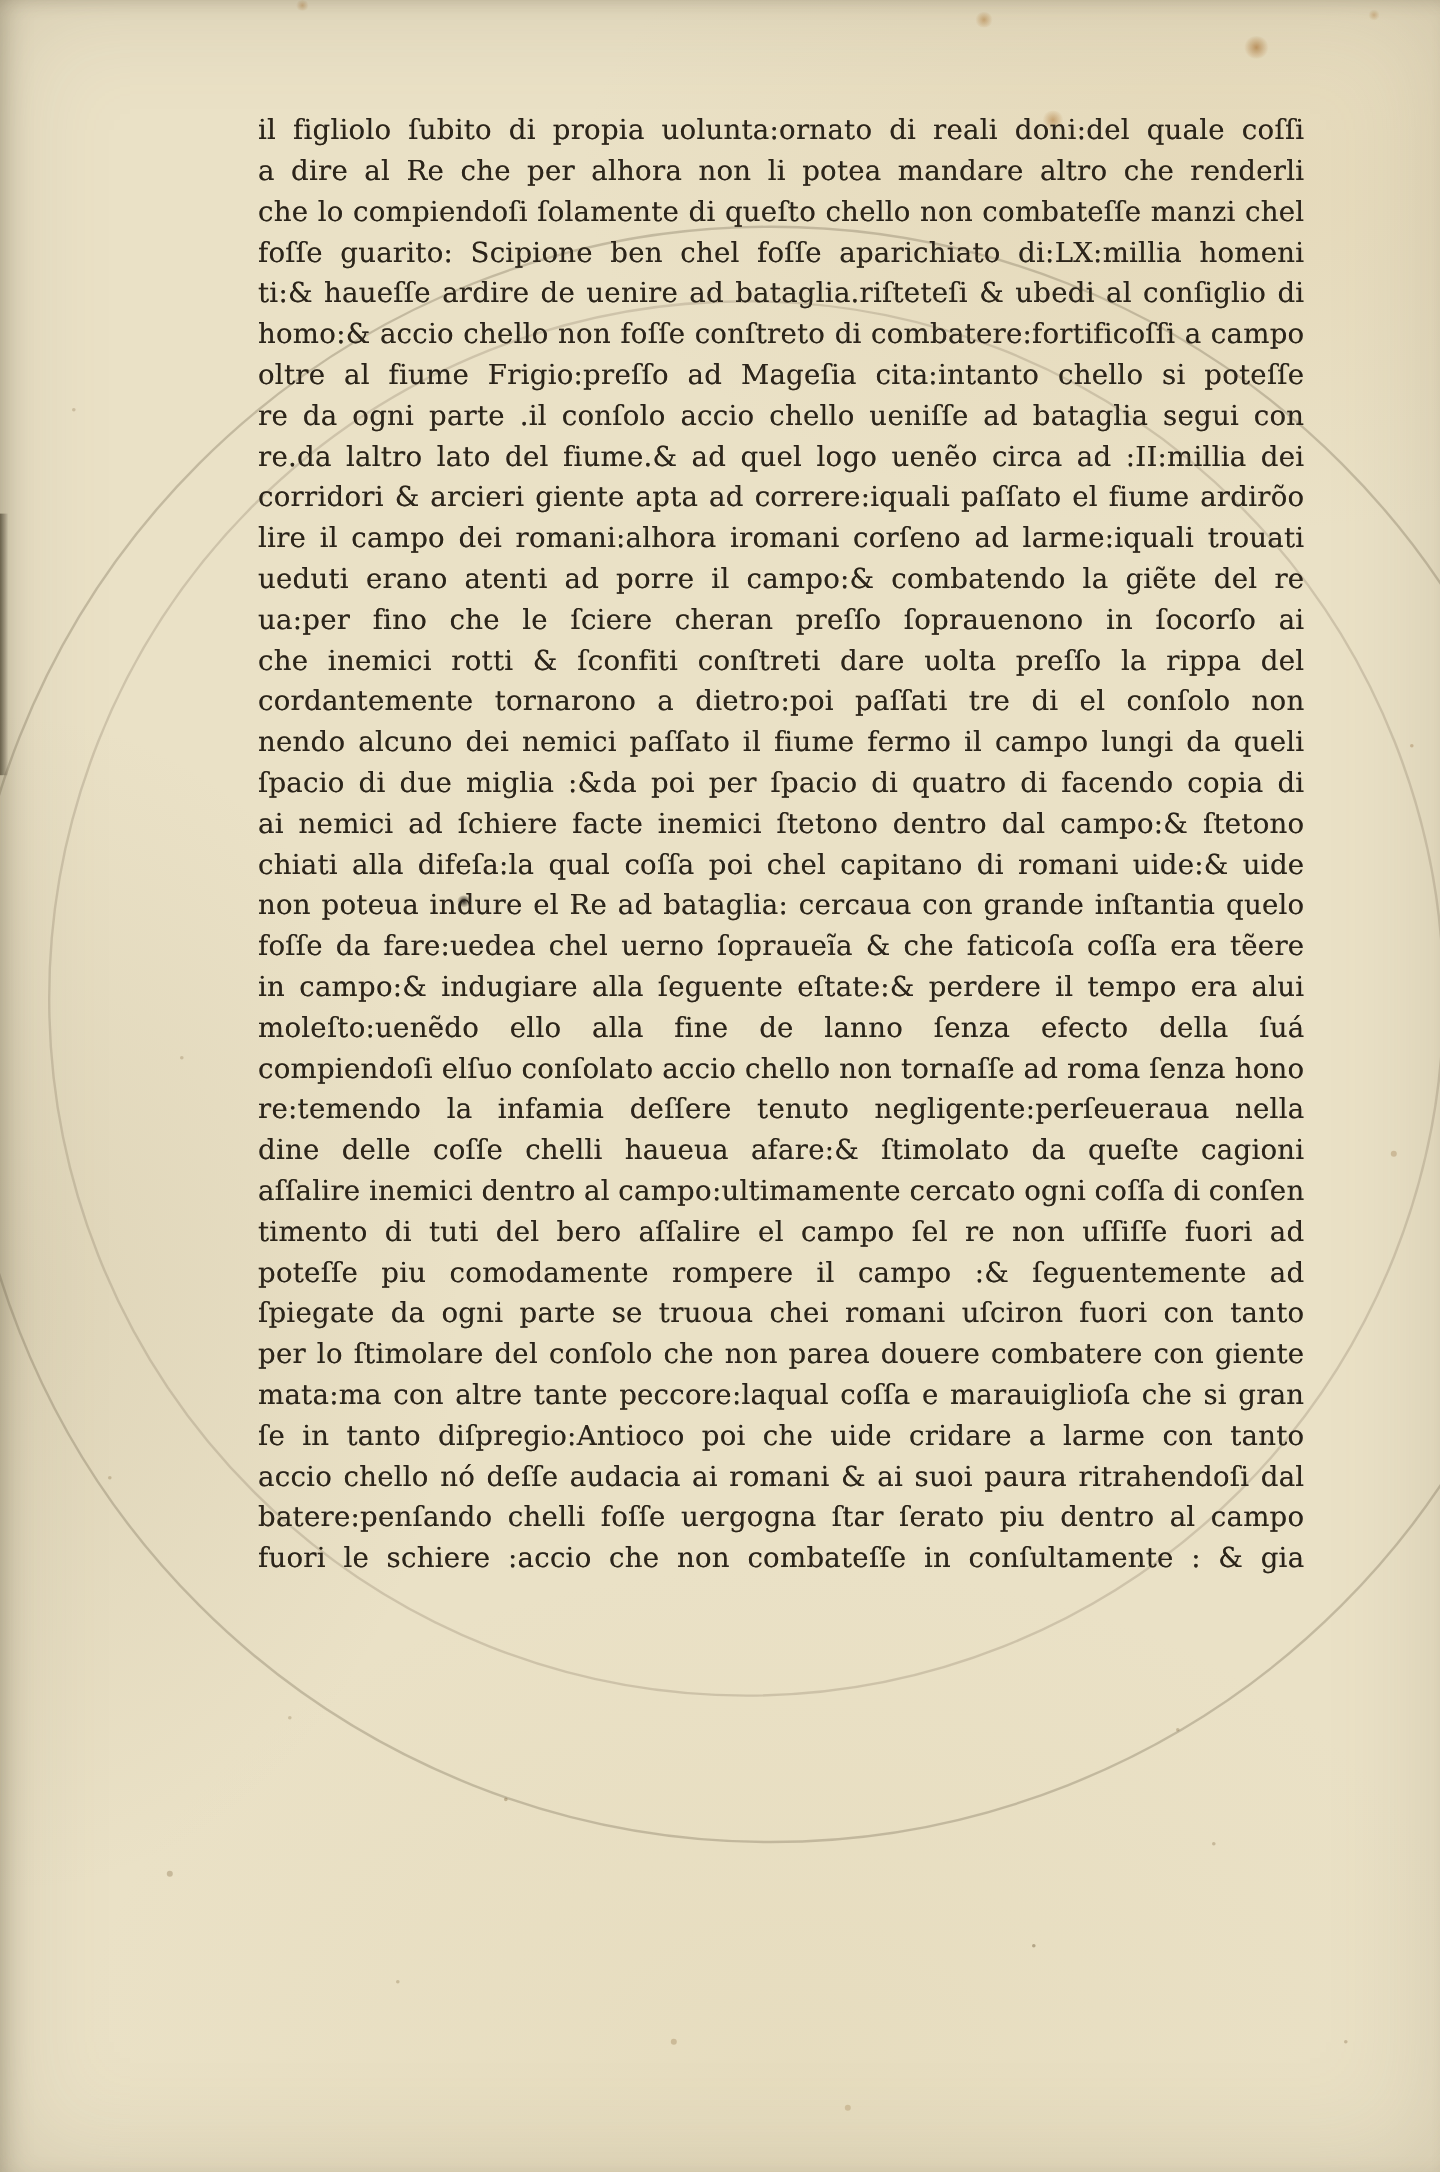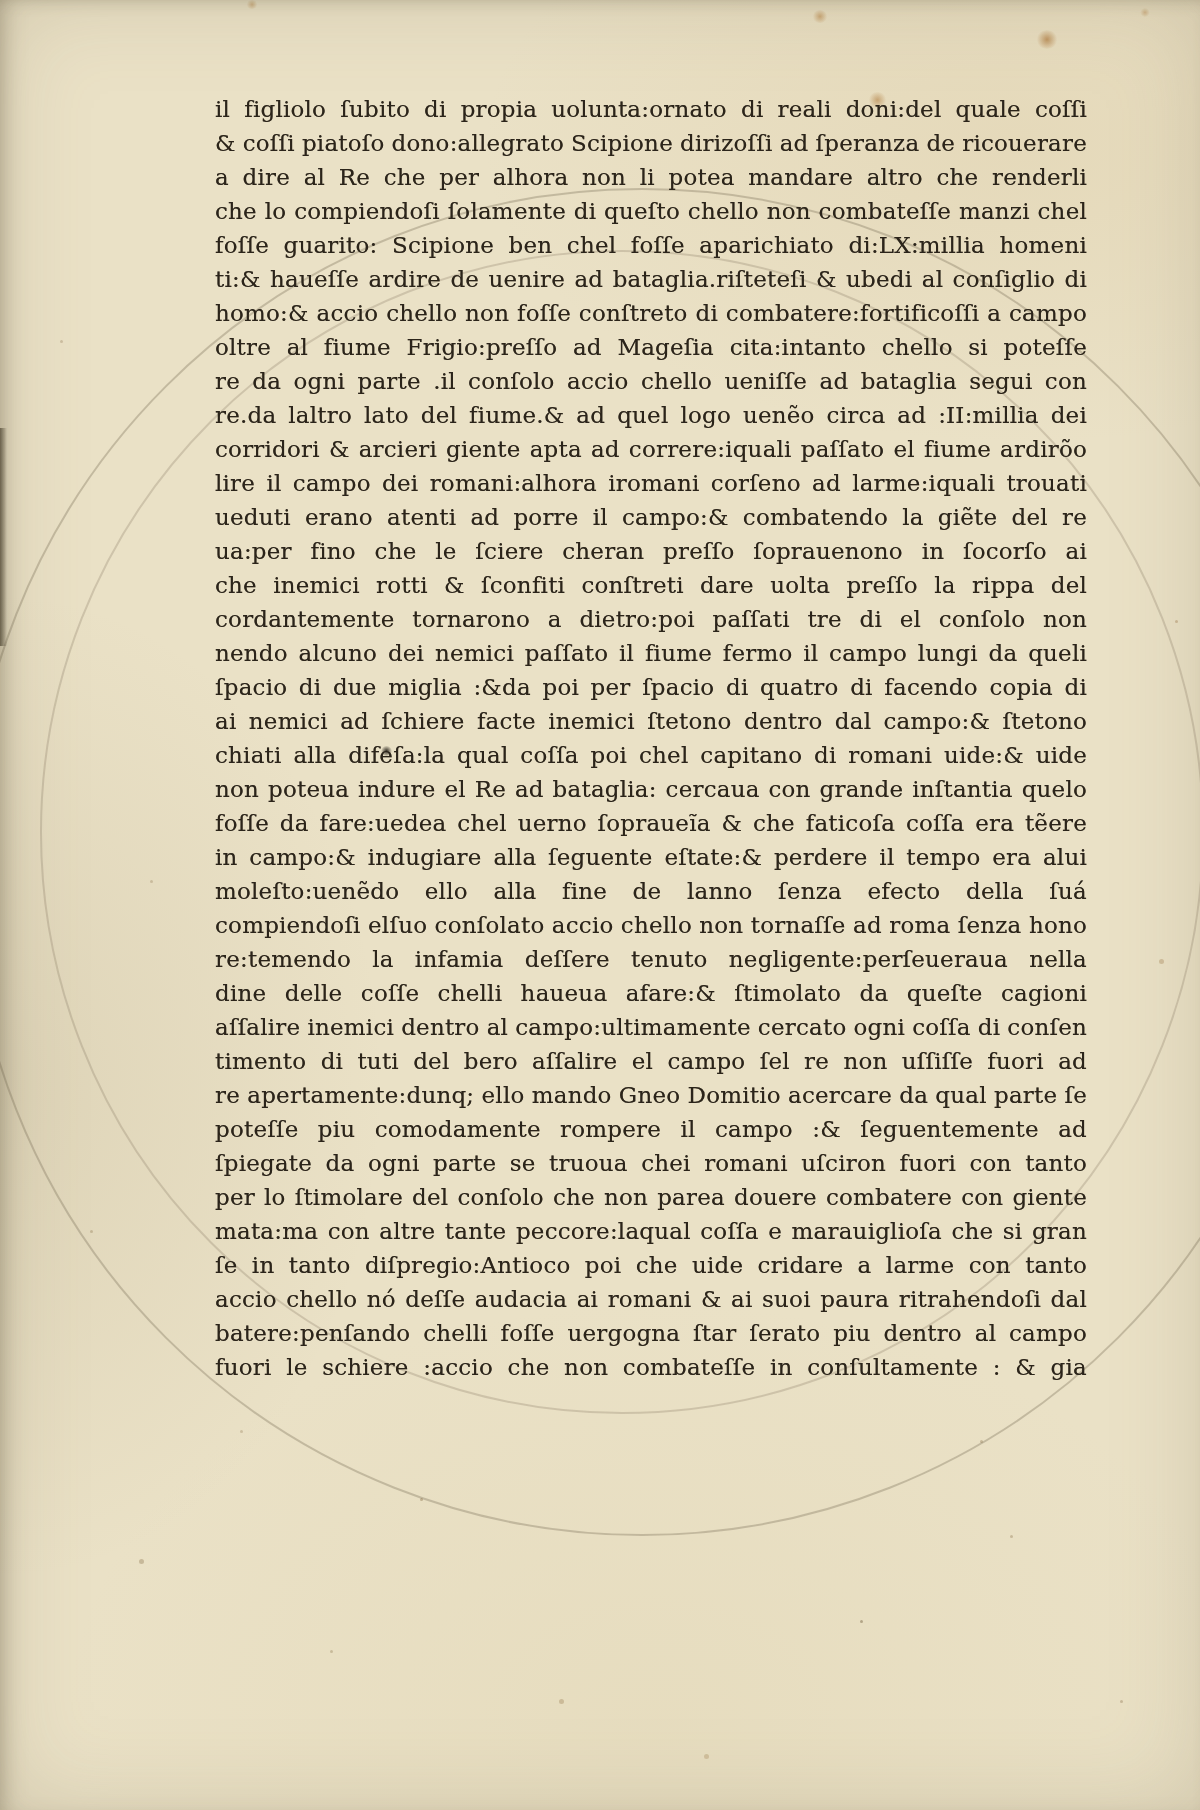--- a/index.html
+++ b/index.html
@@ -82,21 +82,20 @@
   <div class="edge-shadow"></div>
   <div class="fox fox1"></div>
   <div class="fox fox2"></div>
   <div class="fox fox3"></div>
   <div class="fox fox4"></div>
   <div class="fox fox5"></div>
   <div class="inkblot"></div>
   <div class="speckles"></div>
   <div class="text-block">
       <div class="line">il figliolo ſubito di propia uolunta:ornato di reali doni:del quale coſſi libero</div>
-      <div class="line">&amp; coſſi piatoſo dono:allegrato Scipione  dirizoſſi ad ſperanza de ricouerare</div>
       <div class="line">a dire al Re  che per alhora non li potea mandare altro che renderli gratie:&amp;</div>
       <div class="line">che lo compiendoſi ſolamente di queſto chello non  combateſſe manzi  chel</div>
       <div class="line">foſſe guarito: Scipione ben chel foſſe aparichiato di:LX:millia homeni arma</div>
       <div class="line">ti:&amp; haueſſe ardire de uenire ad bataglia.riſteteſi &amp; ubedi al conſiglio di tãto</div>
       <div class="line">homo:&amp; accio chello non foſſe conſtreto di combatere:fortificoſſi a campo</div>
       <div class="line">oltre al fiume Frigio:preſſo ad Mageſia cita:intanto chello si poteſſe difende</div>
       <div class="line">re da ogni parte .il conſolo accio chello ueniſſe ad bataglia segui con maraui´</div>
       <div class="line">re.da laltro lato del fiume.&amp; ad quel logo uenẽo circa ad :II:millia dei nemici</div>
       <div class="line">corridori &amp; arcieri giente apta ad correre:iquali paſſato el  fiume ardirõo aſſa</div>
       <div class="line">lire il campo dei romani:alhora iromani corſeno ad larme:iquali trouati ſpro</div>
@@ -110,21 +109,20 @@
       <div class="line">chiati alla difeſa:la qual coſſa poi chel capitano di romani uide:&amp;  uide chelo</div>
       <div class="line">non poteua indure el Re ad bataglia: cercaua con grande inſtantia quelo che</div>
       <div class="line">foſſe da fare:uedea chel uerno ſopraueĩa &amp; che faticoſa coſſa era tẽere lhoſte</div>
       <div class="line">in campo:&amp; indugiare alla  ſeguente eſtate:&amp;  perdere il tempo era alui molto</div>
       <div class="line">moleſto:uenẽdo ello alla fine de lanno ſenza efecto della ſuá  impreſa:diche</div>
       <div class="line">compiendoſi elſuo conſolato accio chello non tornaſſe ad roma ſenza  hono</div>
       <div class="line">re:temendo la infamia deſſere tenuto  negligente:perſeueraua nella ſollicitu´</div>
       <div class="line">dine delle coſſe chelli haueua afare:&amp; ſtimolato da queſte cagioni deſideraua</div>
       <div class="line">aſſalire inemici dentro al campo:ultimamente cercato  ogni coſſa di conſen´</div>
       <div class="line">timento di tuti del bero aſſalire el campo ſel re non uſſiſſe fuori ad combate</div>
-      <div class="line">re apertamente:dunq; ello mando Gneo  Domitio acercare da qual parte ſe</div>
       <div class="line">poteſſe piu comodamente rompere il campo :&amp; ſeguentemente ad bandiere</div>
       <div class="line">ſpiegate da ogni parte se truoua chei  romani uſciron fuori con tanto furore:</div>
       <div class="line">per lo ſtimolare del conſolo che non parea  douere combatere con giente ar´</div>
       <div class="line">mata:ma con altre tante peccore:laqual coſſa e marauiglioſa che si gran re foſ</div>
       <div class="line">ſe in tanto diſpregio:Antioco poi che uide cridare a larme con tanto furore:</div>
       <div class="line">accio chello nó deſſe audacia ai romani &amp; ai suoi paura ritrahendoſi dal com</div>
       <div class="line">batere:penſando chelli foſſe uergogna ſtar ſerato piu dentro al campo :traſſe</div>
       <div class="line">fuori le schiere :accio che non combateſſe in conſultamente : &amp; gia ſecondo</div>
     </div>
 </div>

